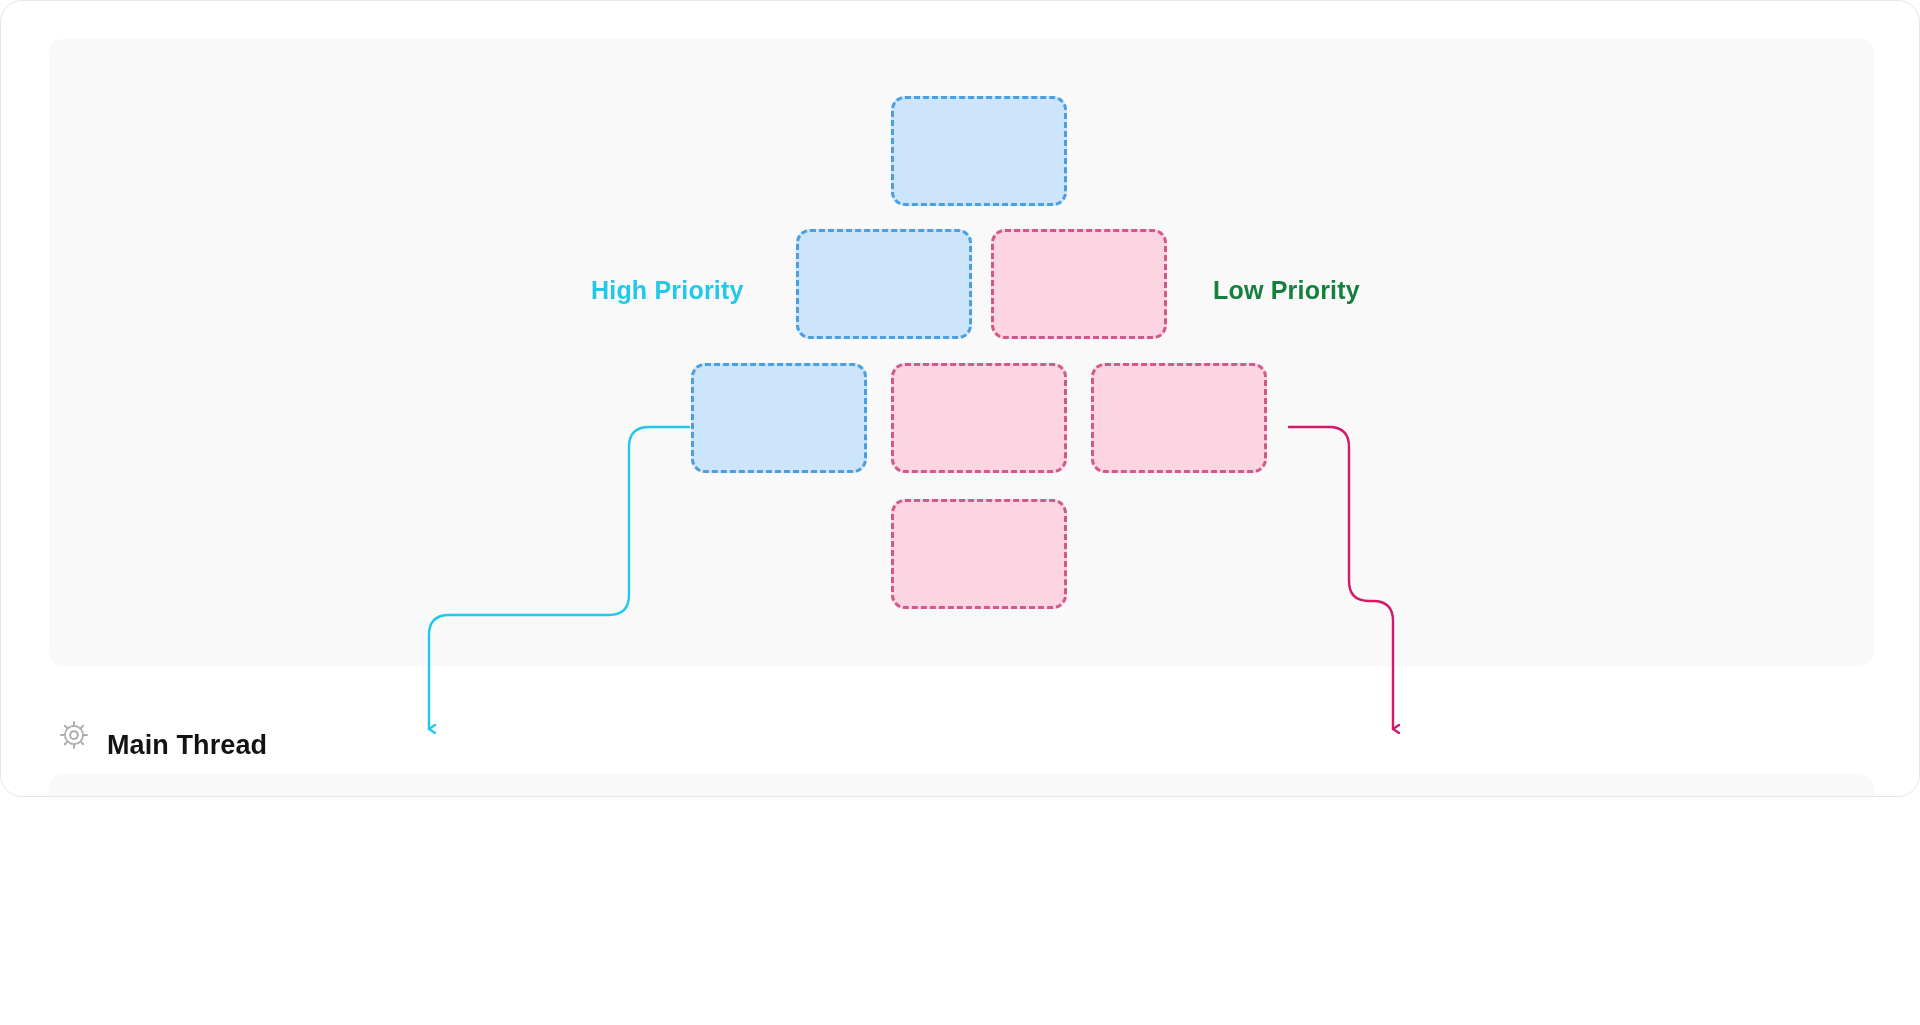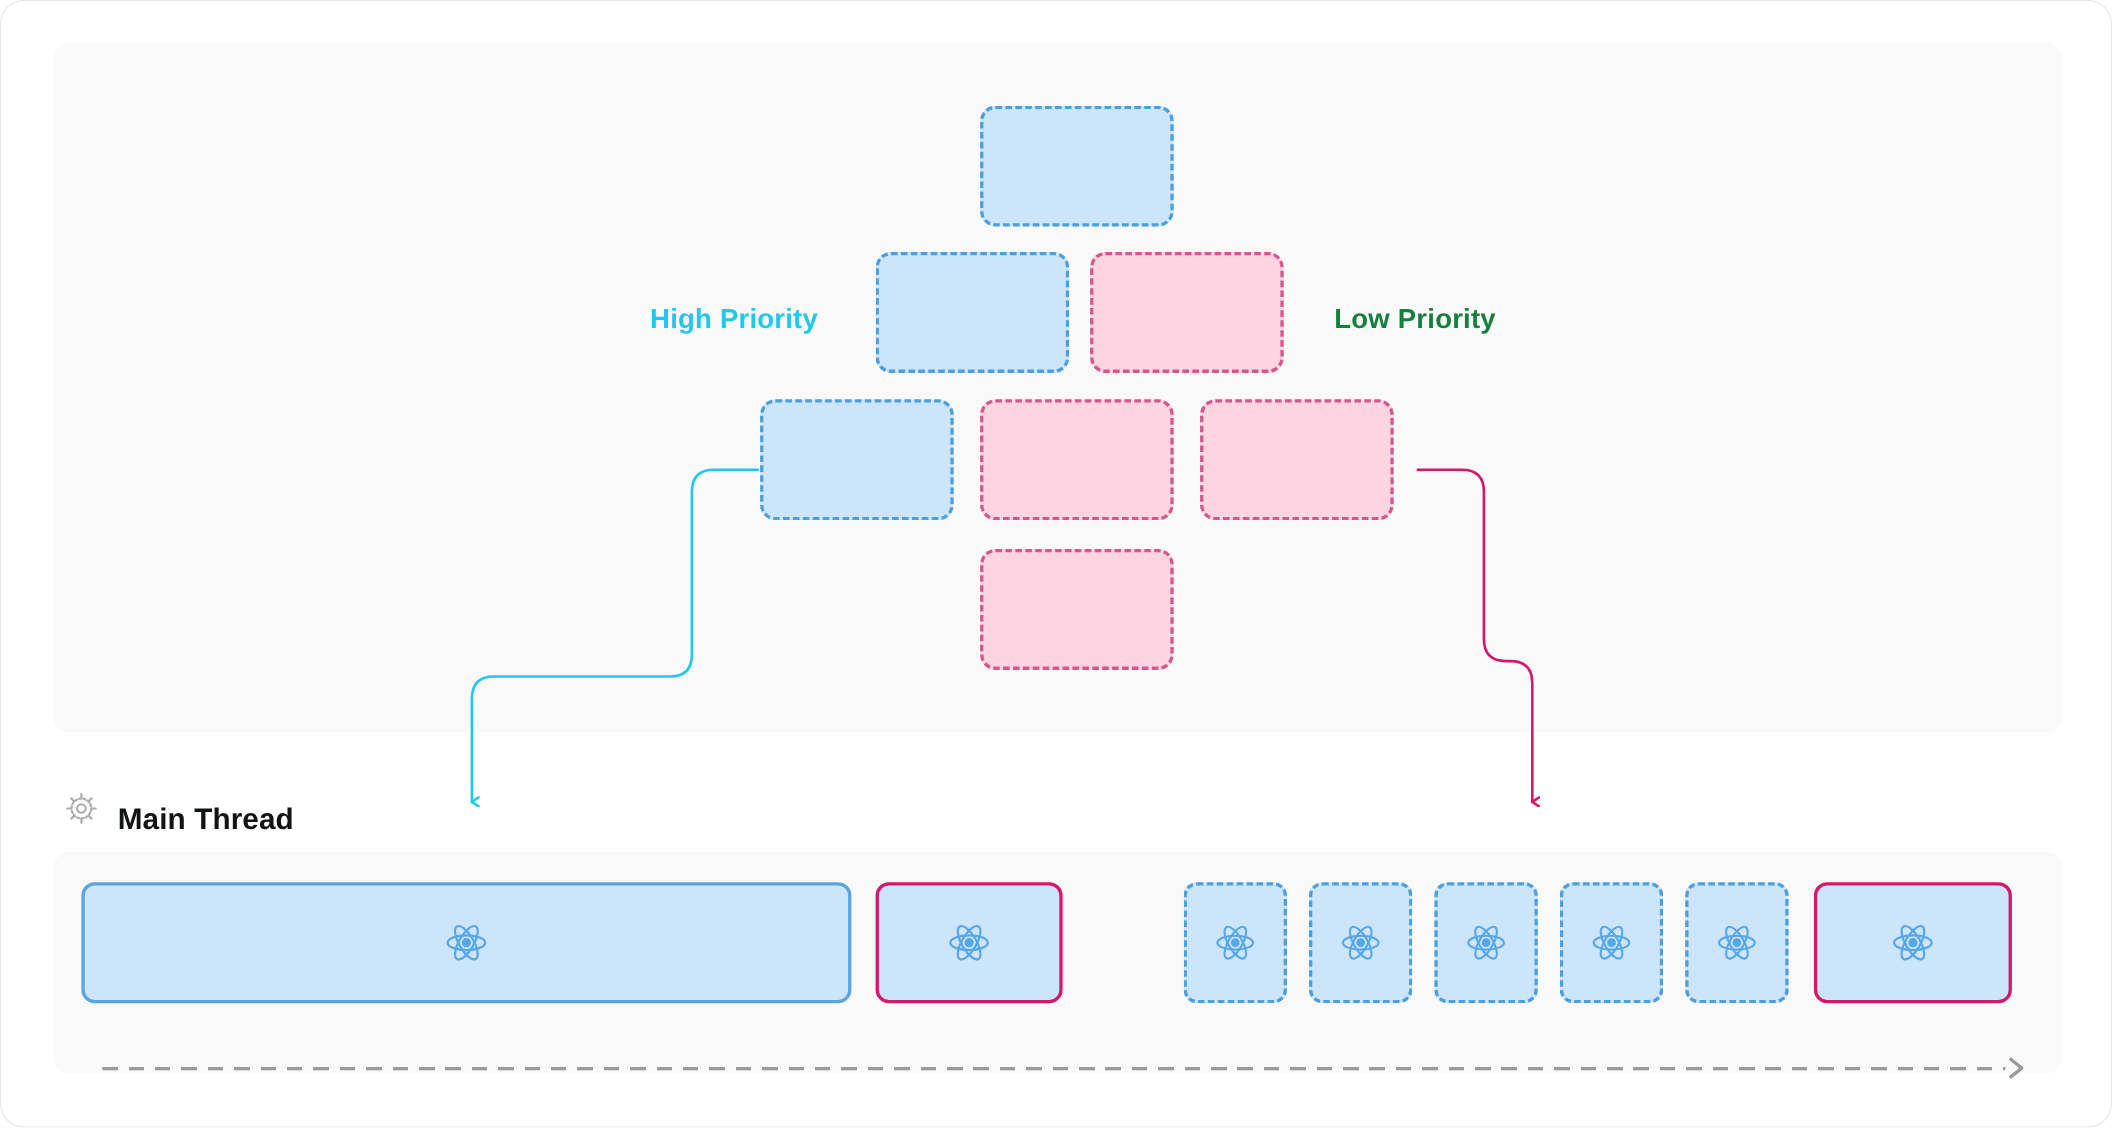--- a/index.html
+++ b/index.html
@@ -5,21 +5,21 @@
 <style>
   * { box-sizing: border-box; margin: 0; padding: 0; }
   html, body {
     width: 1920px; height: 1025px;
     background: #ffffff;
     font-family: "Liberation Sans", sans-serif;
     overflow: hidden;
   }
   #root {
     position: relative;
-    width: 1920px; height: 1025px;
+    width: 1920px; height: 797px;
     background: #ffffff;
     border-radius: 22px;
     border: 1px solid #e6e6e6;
     overflow: hidden;
   }
 
   
   .tree-panel {
     position: absolute;
     left: 48px; top: 38px;

